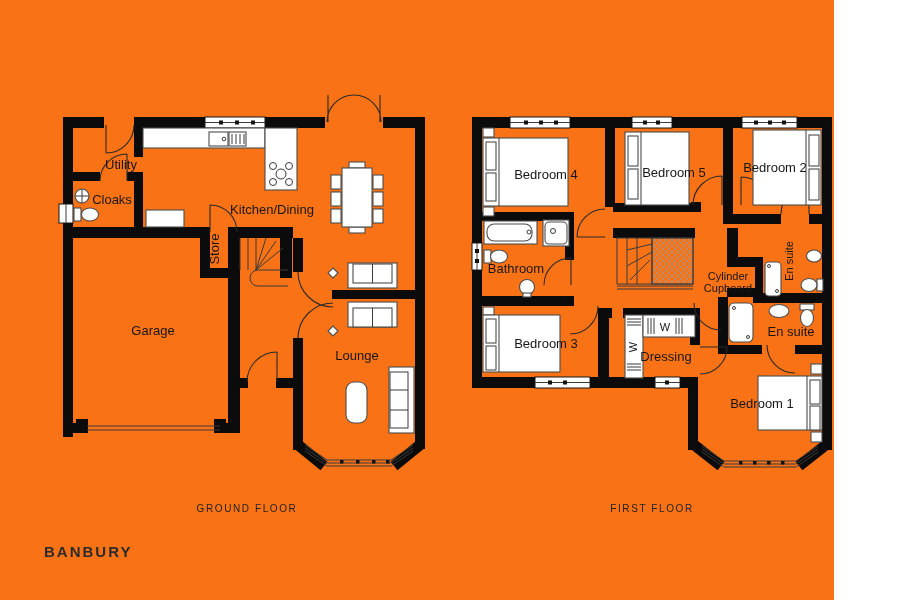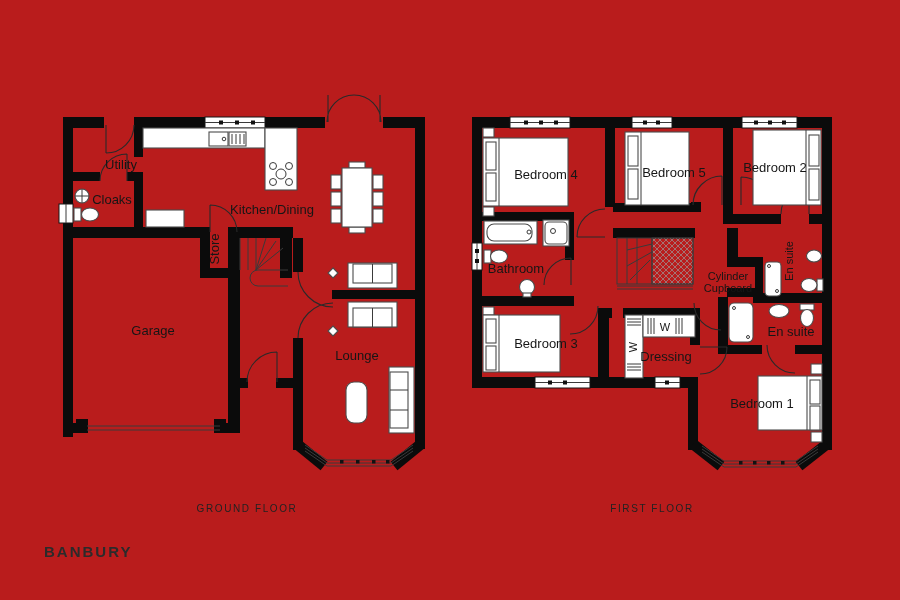--- a/index.html
+++ b/index.html
@@ -1,16 +1,16 @@
 <!DOCTYPE html>
 <html><head>
 <meta charset="utf-8">
 <style>
   html,body{margin:0;padding:0;background:#fff;}
-  #canvas{position:relative;width:900px;height:600px;background:#b91c1c;overflow:hidden;
+  #canvas{position:relative;width:834px;height:600px;background:#f97316;overflow:hidden;
           font-family:"Liberation Sans", sans-serif;}
   svg text{font-family:"Liberation Sans", sans-serif;fill:#161616;}
   .lbl{font-size:13px;}
   .lbl-sm{font-size:11px;}
   .cap{font-size:10px;letter-spacing:1.6px;fill:#222;}
   .title{font-size:15px;letter-spacing:2px;font-weight:600;fill:#2b2b2b;}
   .wall{fill:#0b0b0b;}
   .wline{stroke:#0b0b0b;stroke-width:11;fill:none;}
   .thin{fill:none;stroke:#3a3a3a;stroke-width:1;}
   .furn{fill:#ffffff;stroke:#4c4c4c;stroke-width:1.1;}

